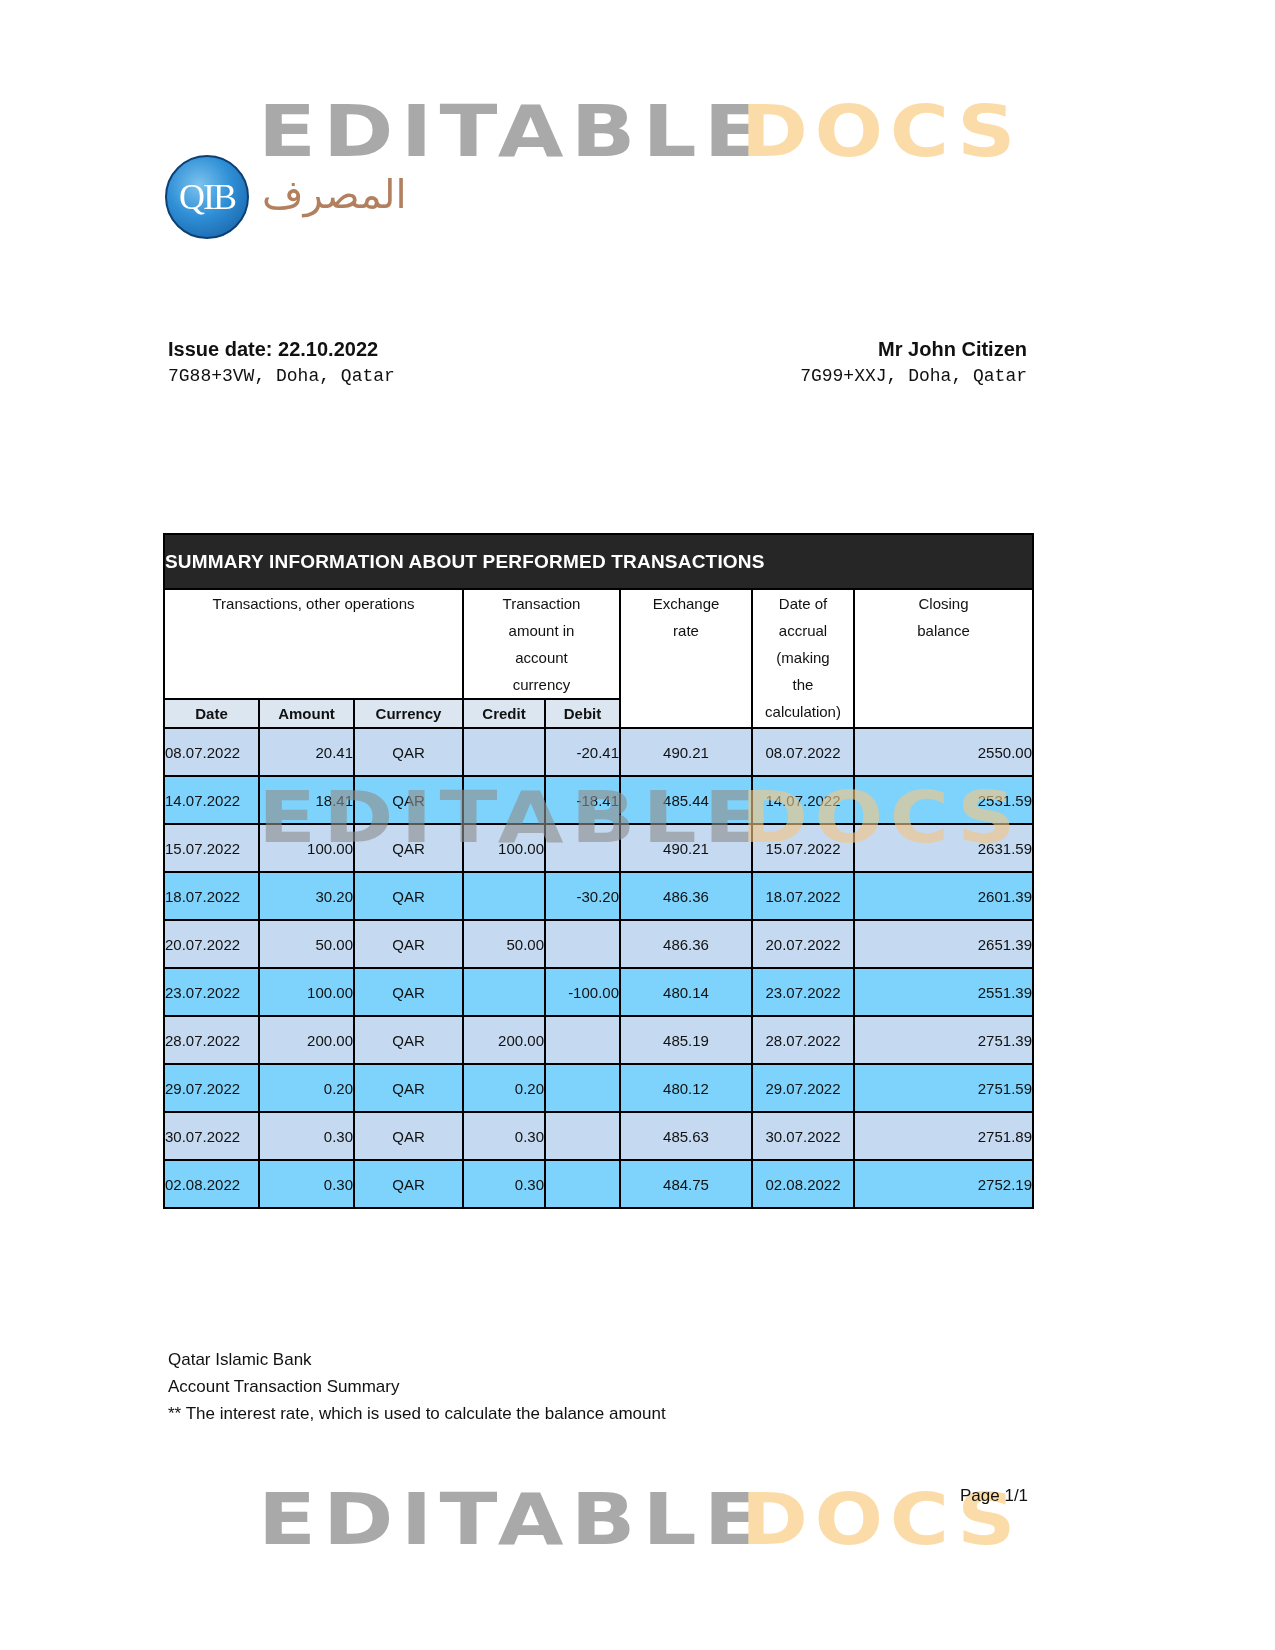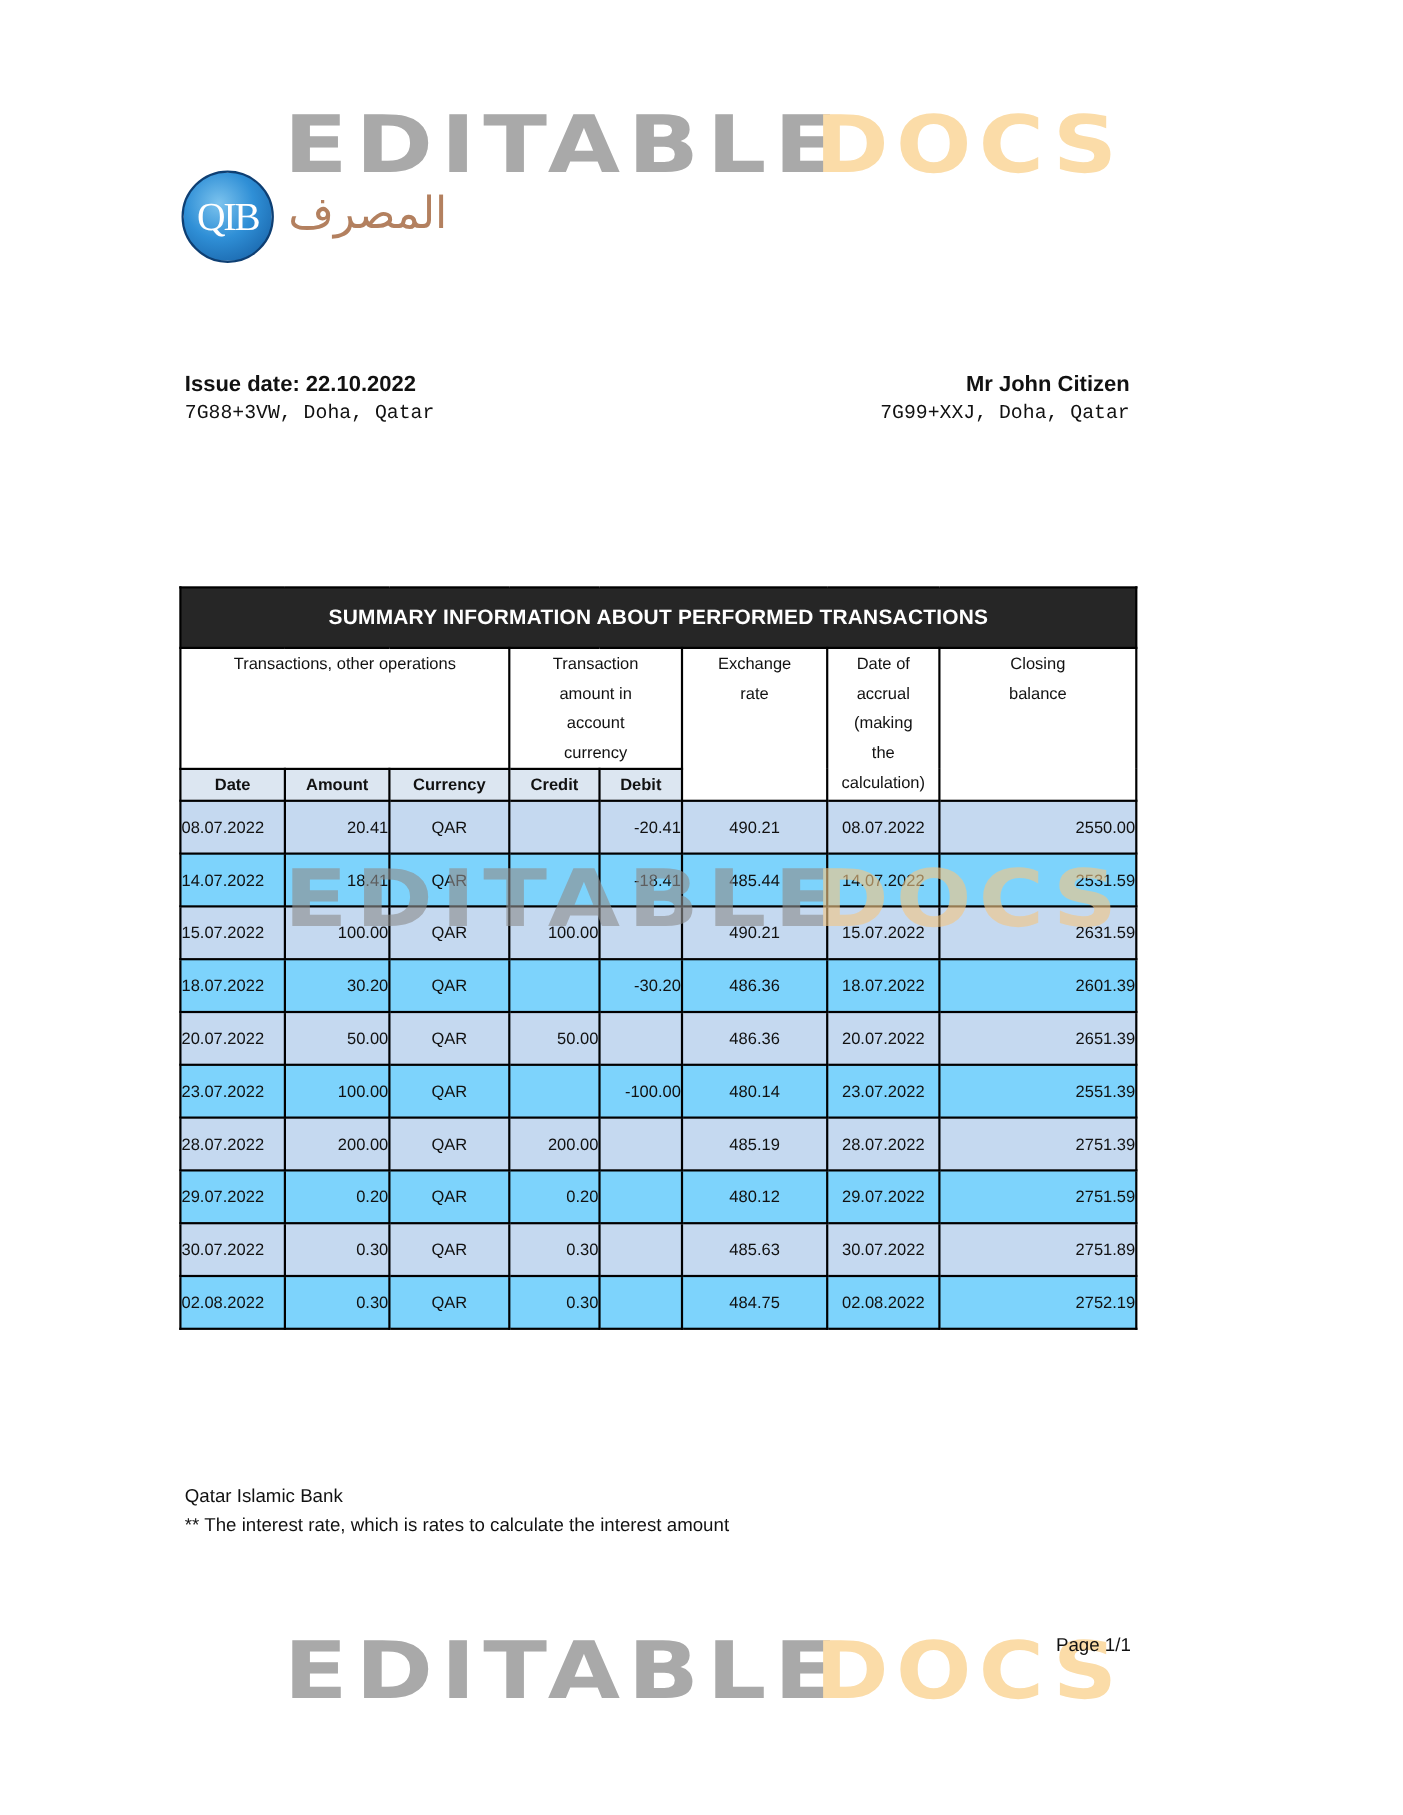--- a/index.html
+++ b/index.html
@@ -40,21 +40,21 @@
   .hdr-sub { font-size: 18px; line-height: 27px; font-family: Liberation Mono, monospace; }
 
   table.summary {
     position: absolute; left: 163px; top: 533px; width: 869px;
     border-collapse: collapse; table-layout: fixed;
     font-size: 15px; z-index: 1;
   }
   table.summary td, table.summary th { border: 2px solid #000; padding: 0; }
   .title-row th {
     background: #262626; color: #fff; height: 53px; font-size: 19px; font-weight: bold;
-    text-align: center; letter-spacing: 0.2px;
+    text-align: left; letter-spacing: 0.2px;
   }
   .grp th {
     background: #fff; font-weight: normal; font-size: 15px; vertical-align: top;
     text-align: center; line-height: 27px; padding-top: 3px; border-bottom: none;
   }
   .grp th.nob { border-bottom: 2px solid #000; }
   .sub th {
     background: #dce6f1; font-weight: bold; height: 27px; font-size: 15px; text-align: center;
   }
   tr.data td { height: 46px; font-size: 15px; }
@@ -240,21 +240,22 @@
     </tbody>
 </table>
 
 <div class="wm mid" style="top:786px;">
   <span class="w1">EDITABLE</span>
   <span class="w2">DOCS</span>
 </div>
 
 <div class="footer">
   <div>Qatar Islamic Bank</div>
-  <div>** The interest rate, which is rates to calculate the interest amount</div>
+  <div>Account Transaction Summary</div>
+  <div>** The interest rate, which is used to calculate the balance amount</div>
 </div>
 
 <div class="wm" style="top:1488px;">
   <span class="w1">EDITABLE</span>
   <span class="w2">DOCS</span>
 </div>
 
 <div class="page-num">Page 1/1</div>
 
 </body></html>

